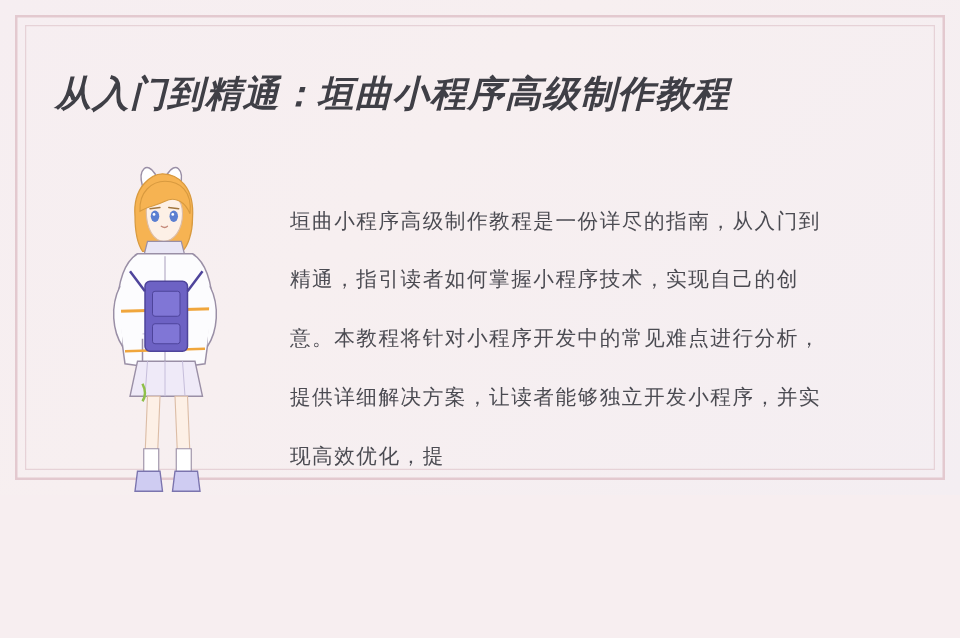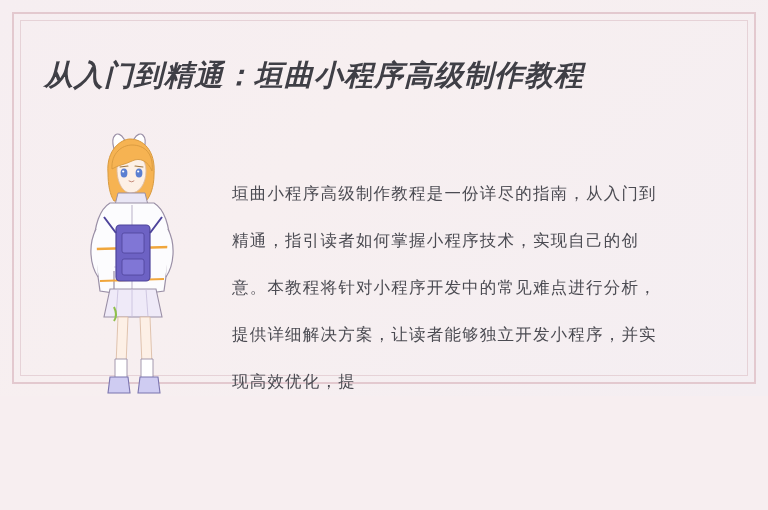--- a/index.html
+++ b/index.html
@@ -51,21 +51,21 @@
     line-height: 43px;
     color: #3f3f46;
     letter-spacing: 1px;
     font-weight: 700;
     max-width: 660px;
     margin: 10px 0 0 0;
     font-style: italic;
   }
   .body-row {
     display: flex;
-    align-items: flex-end;
+    align-items: center;
     margin-top: 22px;
   }
   .figure {
     width: 140px;
     min-width: 140px;
     height: 300px;
     position: relative;
     margin-left: 26px;
     margin-top: 2px;
   }

